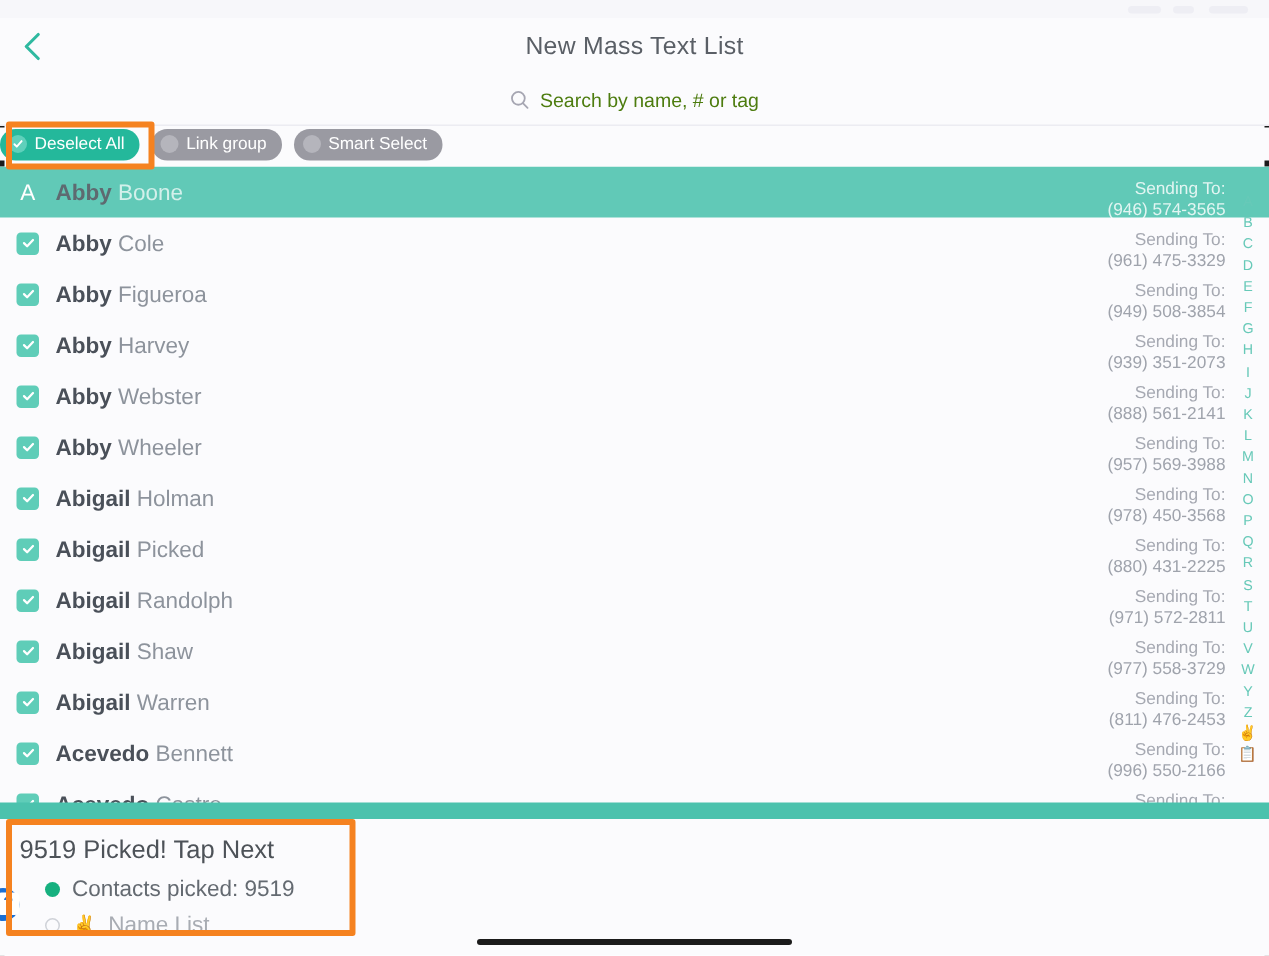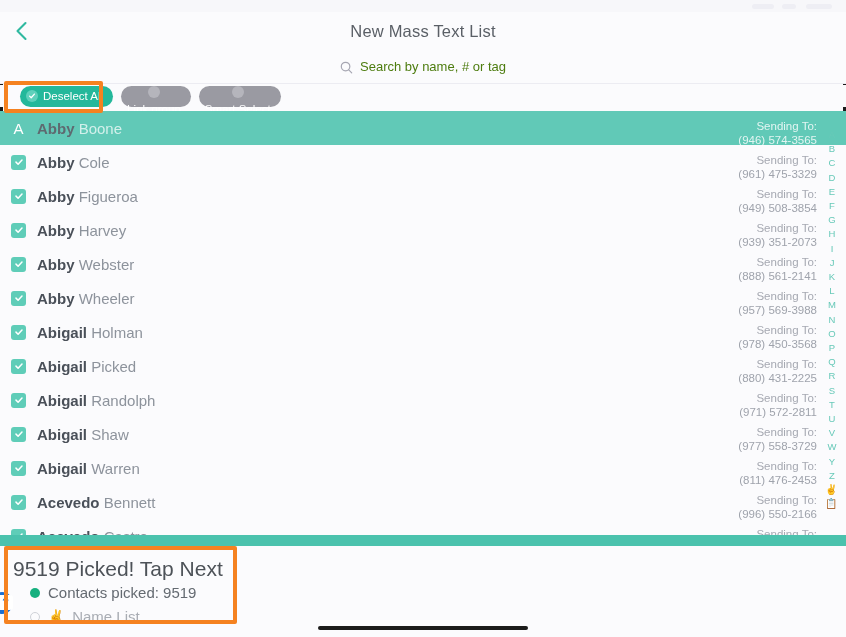--- a/index.html
+++ b/index.html
@@ -56,32 +56,32 @@
     border-bottom: 1px solid #ececf2;
   }
   .search-wrap { display: flex; align-items: center; gap: 7px; cursor: text; }
   .search-icon { width: 13px; height: 13px; display: block; }
   .search-ph { font-size: 13px; color: #4d7c0f; }
 
   
   .chips {
     position: absolute; top: 85px; left: 0; right: 0; height: 22px;
     display: flex; align-items: center; gap: 8px;
-    padding-left: 20px;
+    padding-left: 0;
     background: #fbfbfd;
   }
   .chip {
     display: inline-flex; align-items: center; gap: 5px;
     height: 21px; padding: 0 10px 0 6px;
     border-radius: 11px;
     font-size: 11.5px; color: #ffffff; white-space: nowrap;
     cursor: pointer; user-select: none;
   }
   .chip.active { background: #24b89b; }
-  .chip.inactive { background: #9a9aa2; flex-direction: column; }
+  .chip.inactive { background: #9a9aa2; }
   .chip-dot {
     width: 12px; height: 12px; border-radius: 50%;
     display: inline-flex; align-items: center; justify-content: center;
     flex: none;
   }
   .chip.active .chip-dot { background: #5fd0bb; }
   .chip.inactive .chip-dot { background: #b5b5bc; }
   .chip-dot svg { display: block; }
 
   
@@ -162,21 +162,21 @@
   }
 
   
   .bottom {
     position: absolute; left: 0; right: 0; bottom: 0; height: 91px;
     background: #fbfbfd;
     z-index: 26;
   }
   .picked-title {
     position: absolute; left: 13px; top: 11px;
-    font-size: 21px; color: #4d5258;
+    font-size: 17px; color: #4d5258;
   }
   .opt {
     position: absolute; left: 30px;
     display: flex; align-items: center; gap: 8px;
     font-size: 15px; cursor: pointer; text-align: center;
   }
   .opt-1 { top: 38px; color: #646a71; }
   .opt-2 { top: 62px; color: #a8acb3; }
   .radio-on {
     width: 10px; height: 10px; border-radius: 50%;

